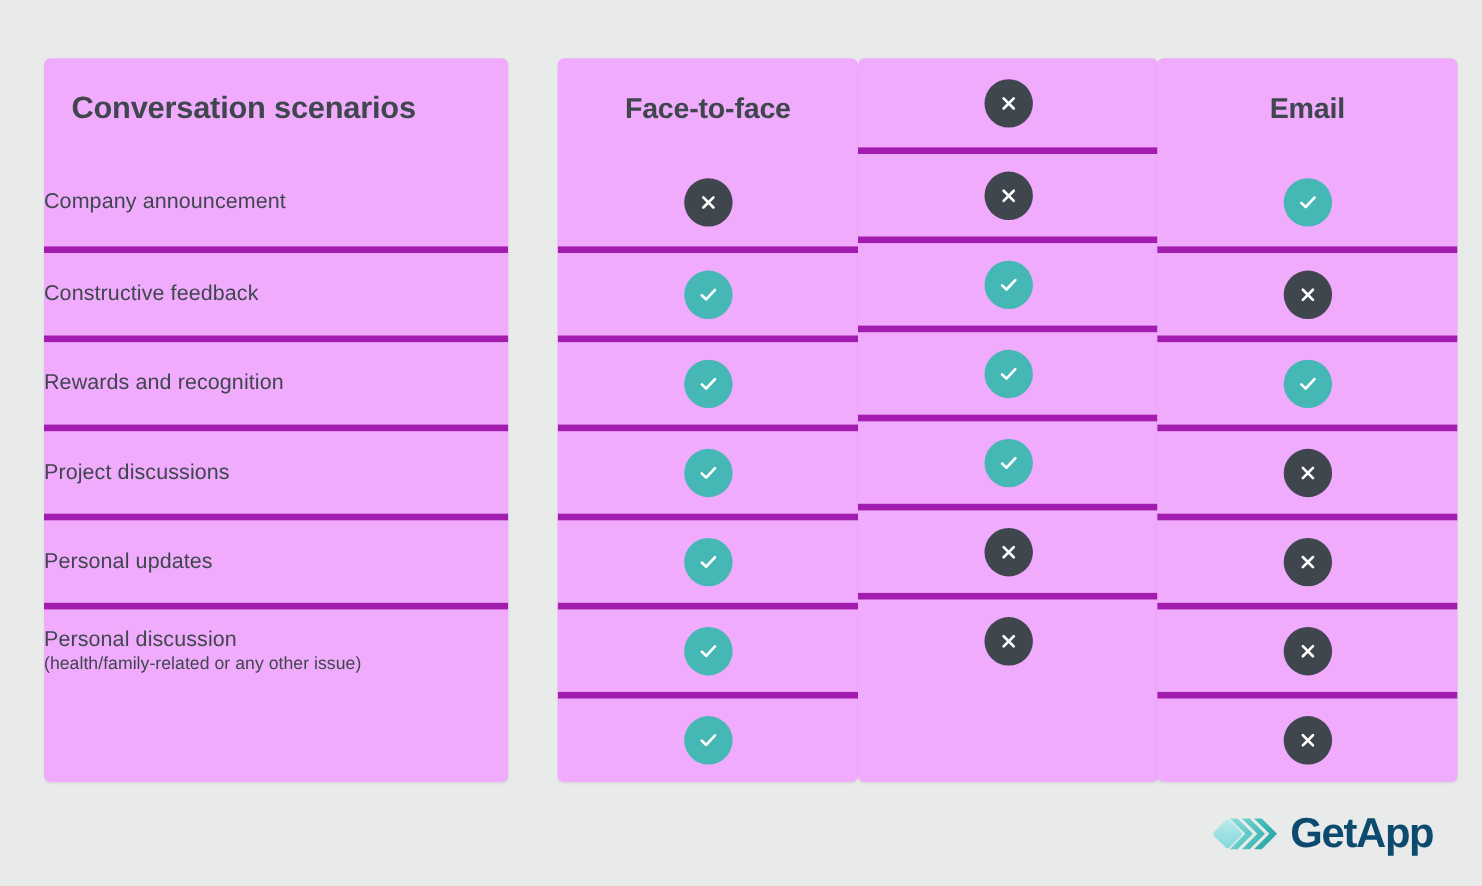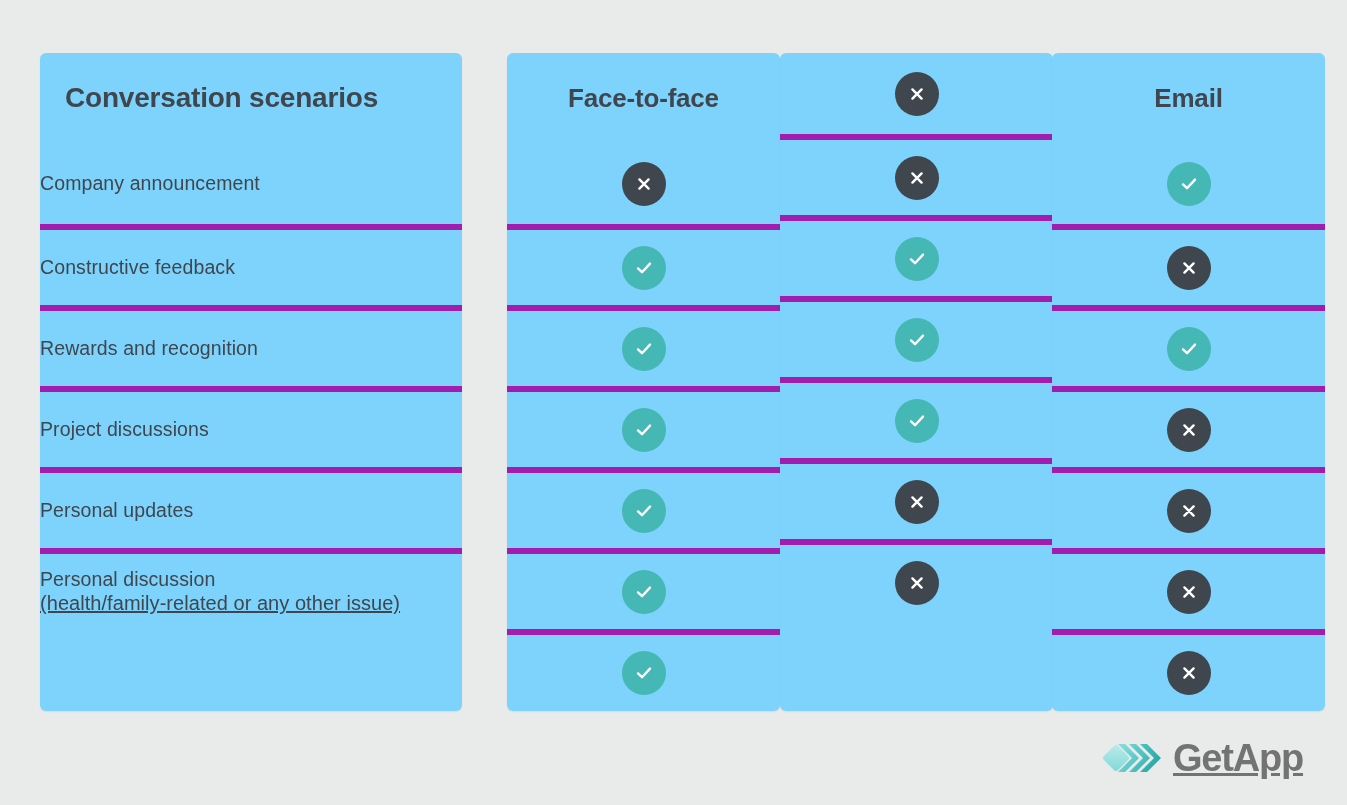--- a/index.html
+++ b/index.html
@@ -18,21 +18,21 @@
   .board {
     position: absolute;
     left: 0; top: 0;
     width: 1347px;
     height: 805px;
   }
 
   
   .card {
     position: absolute;
-    background: #7dd3fc;
+    background: #f0abfc;
     border-radius: 6px;
     box-shadow: 0 1px 2px rgba(0,0,0,0.06);
     box-sizing: border-box;
     overflow: hidden;
   }
 
   .card-scenarios {
     left: 40px;
     top: 53px;
     width: 422px;
@@ -92,25 +92,24 @@
   }
 
   .scenario-label {
     font-size: 19.5px;
     color: #3f464e;
     line-height: 1.28;
     letter-spacing: 0.1px;
   }
   .scenario-sub {
     display: block;
-    font-size: 20px;
+    font-size: 16px;
     color: #3f464e;
     line-height: 1.25;
     letter-spacing: 0.05px;
-    text-decoration: underline;
   }
 
   
   .status {
     width: 44px;
     height: 44px;
     border-radius: 50%;
     display: flex;
     align-items: center;
     justify-content: center;
@@ -129,24 +128,23 @@
     align-items: center;
   }
   .logo-mark {
     width: 62px;
     height: 36px;
     margin-right: 8px;
   }
   .logo-text {
     font-size: 38px;
     font-weight: bold;
-    color: #737373;
+    color: #0c4a6e;
     letter-spacing: -1.2px;
     line-height: 1;
-    text-decoration: underline;
   }
 </style>
 </head>
 <body>
 
 <div class="board">
 
   <div class="card card-scenarios">
     <div class="head-cell head-scenarios">
       <span class="head-title">Conversation scenarios</span>

